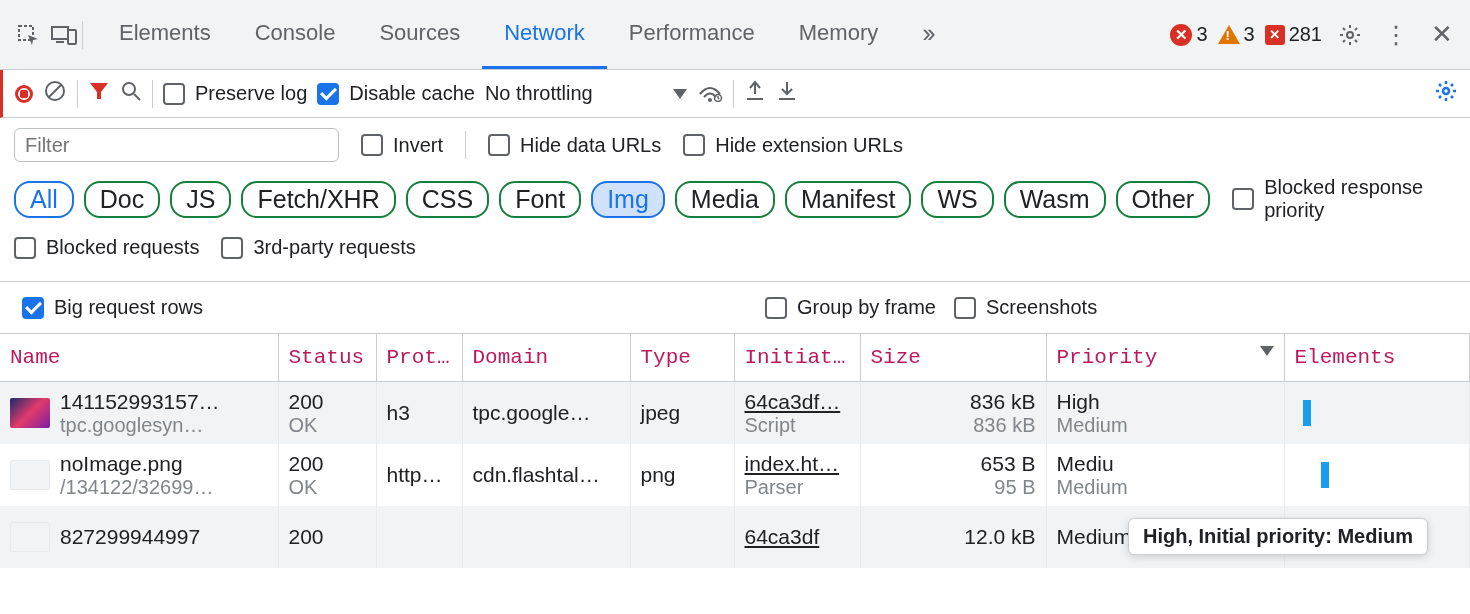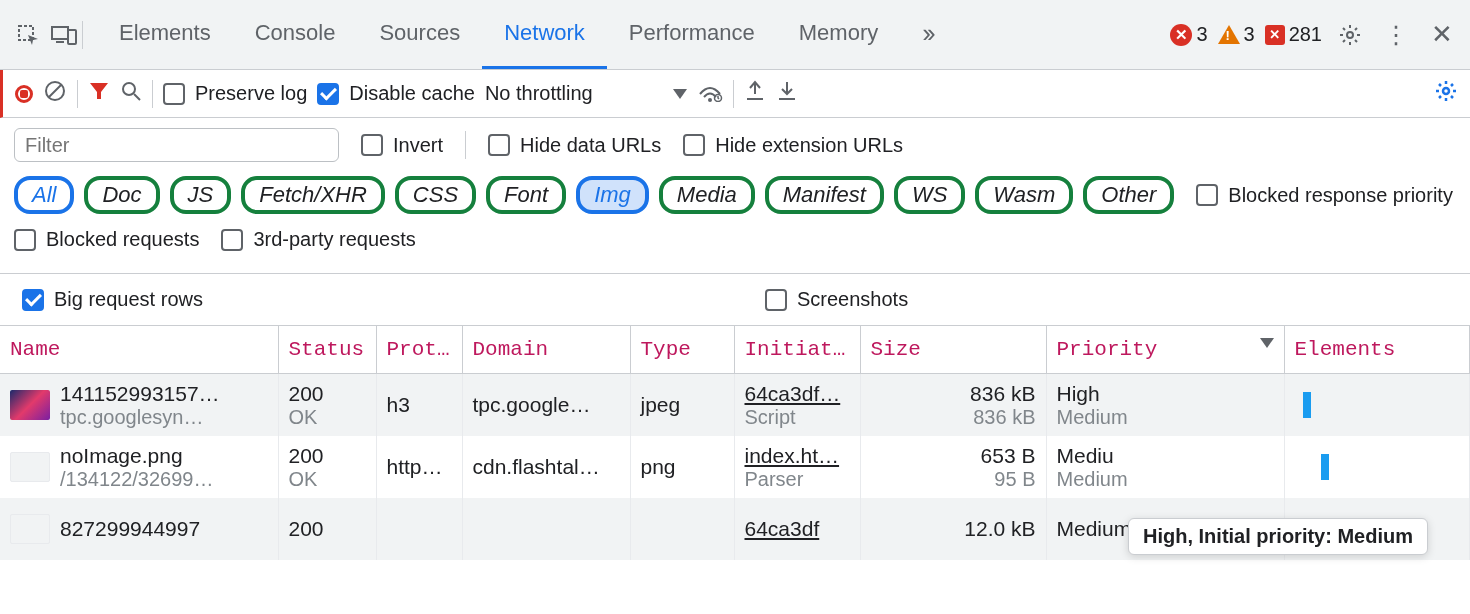--- a/index.html
+++ b/index.html
@@ -67,22 +67,22 @@
   padding: 10px 14px 10px 14px;
 }
 .filterbar .row { display: flex; align-items: center; gap: 22px; margin-bottom: 14px; }
 .filterbar .row:last-child { margin-bottom: 12px; align-items: center; }
 .filter-input {
   border: 1px solid #bcc0c4; border-radius: 6px; padding: 4px 10px;
   font-size: 20px; color: #80868b; width: 325px; height: 34px;
 }
 .pills { display: flex; gap: 10px; }
 .pill {
-  border: 4px solid #15803d; border-radius: 16px; padding: 2px 14px;
-  font-size: 22px; color: #202124; cursor: pointer; font-style: italic;
+  border: 2px solid #15803d; border-radius: 16px; padding: 2px 14px;
+  font-size: 25px; color: #202124; cursor: pointer;
 }
 .pill.selected { border-color: #1a73e8; color: #1a73e8; }
 .pill.active { background: #d0e2fb; border-color: #1a73e8; color: #1a73e8; font-weight: 500; }
 
 .optsbar {
   display: flex;
   border-bottom: 1px solid #cacdd1;
   padding: 14px 22px;
   gap: 60px;
 }
@@ -280,20 +280,24 @@
 </div>
 
 <div class="optsbar">
   <div class="col">
     <label class="cb-row">
         <span class="cb checked"></span>
         <span>Big request rows</span>
       </label>
   </div>
   <div class="col">
+    <label class="cb-row">
+        <span class="cb"></span>
+        <span>Group by frame</span>
+      </label>
     <label class="cb-row">
         <span class="cb"></span>
         <span>Screenshots</span>
       </label>
   </div>
 </div>
 
 <table class="reqs">
   <colgroup>
     <col style="width:278px">

